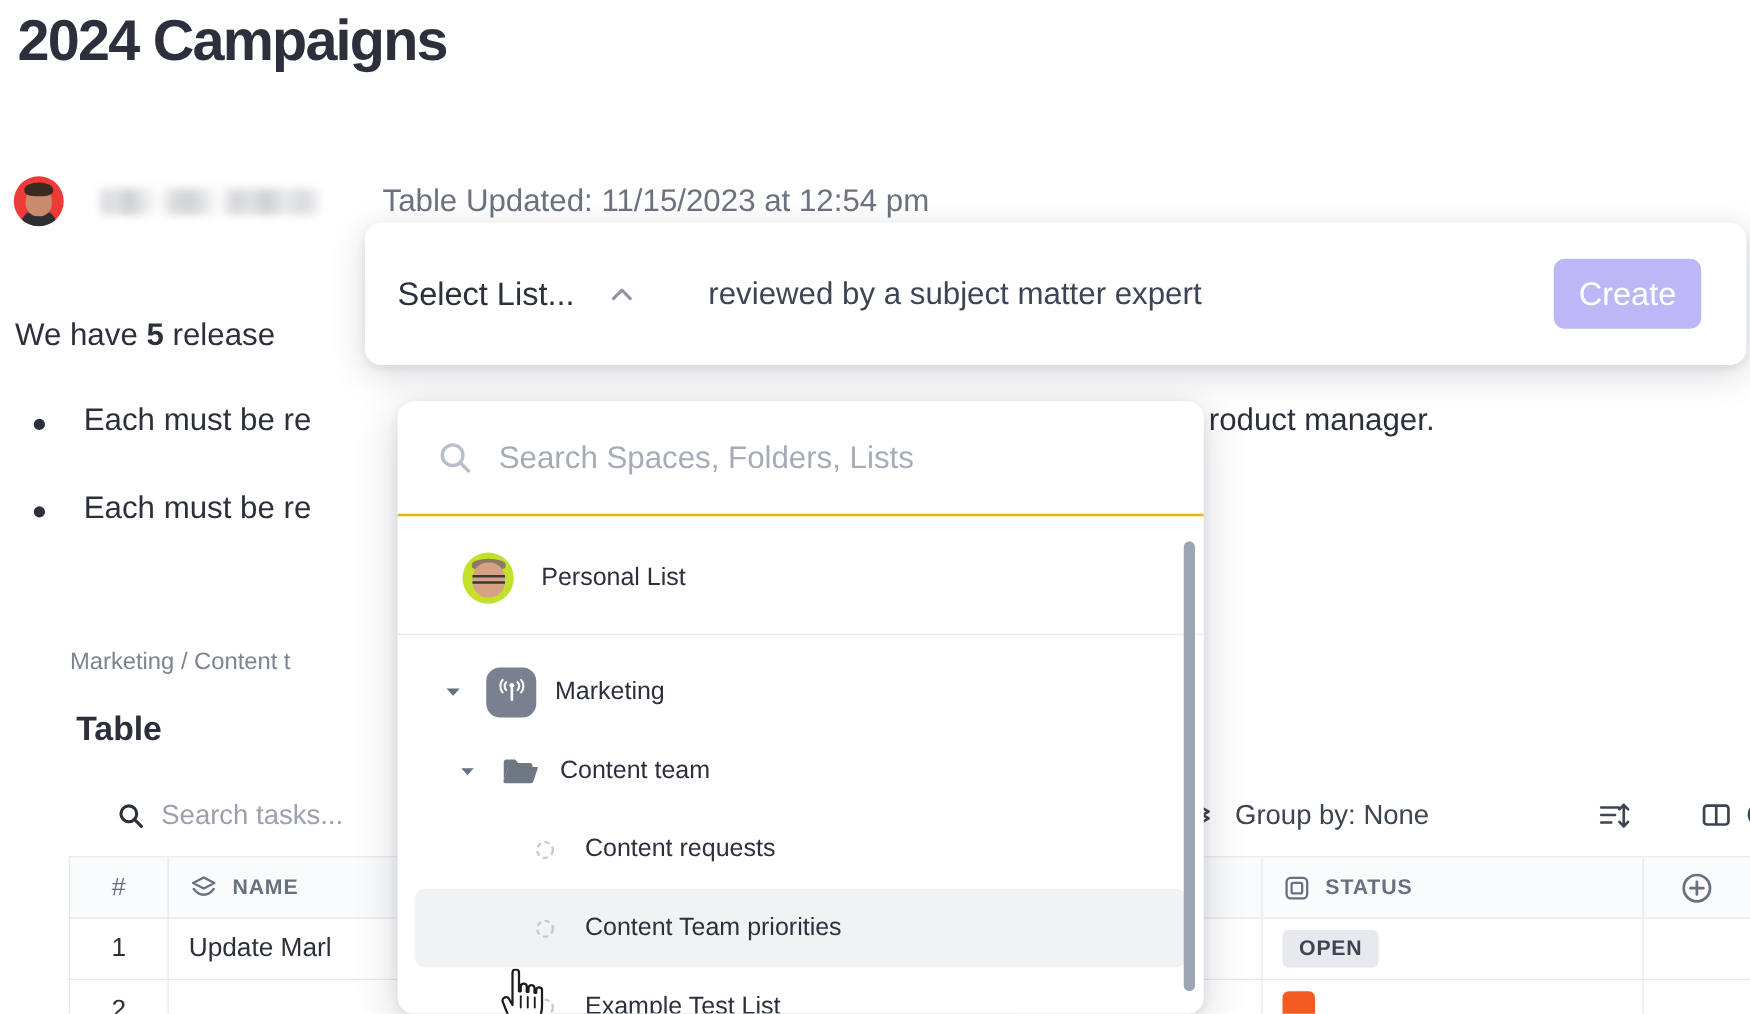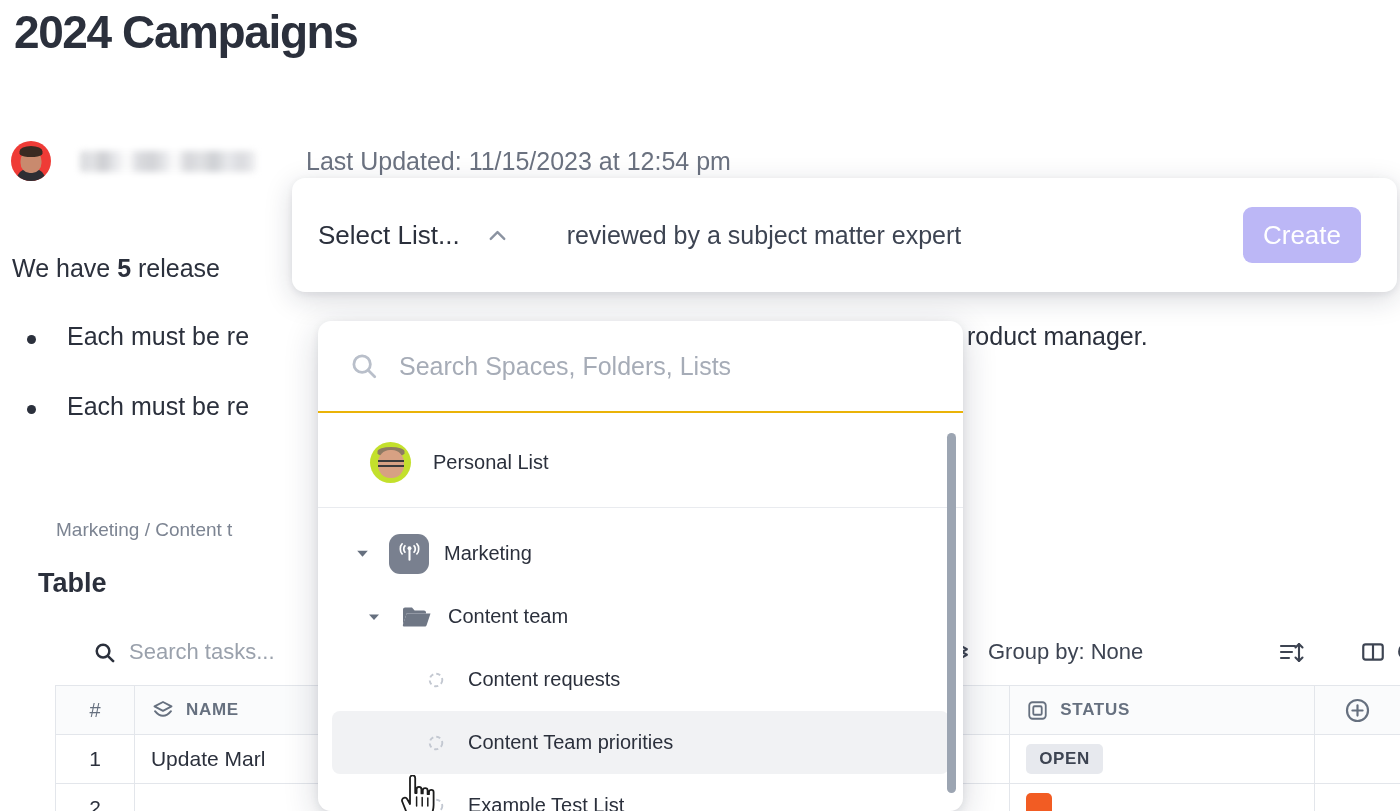--- a/index.html
+++ b/index.html
@@ -154,21 +154,21 @@
     position: absolute;
     left: 56px;
     top: 14px;
     font-size: 19px;
     color: #7c8492;
     white-space: nowrap;
   }
 
   .view-title {
     position: absolute;
-    left: 38px;
+    left: 61px;
     top: 63px;
     font-size: 27px;
     font-weight: 700;
     color: #2b303c;
   }
 
   .toolbar {
     position: absolute;
     left: 55px;
     top: 125px;
@@ -459,21 +459,21 @@
     <div class="doc-title">2024 Campaigns</div>
 
     <div class="meta-row">
       <div class="avatar-author">
         <div class="body"></div>
         <div class="face"></div>
         <div class="hair"></div>
       </div>
       <div class="author-name-blur"></div>
       <div class="last-updated">
-        <span>Last Updated:</span>
+        <span>Table Updated:</span>
         <span class="val">11/15/2023 at 12:54 pm</span>
       </div>
     </div>
 
     <div class="para-intro">
       <span>We have </span><b>5</b><span> </span><span>release</span>
     </div>
 
     <div class="bullet bullet-1">
       <span class="dot"></span>

